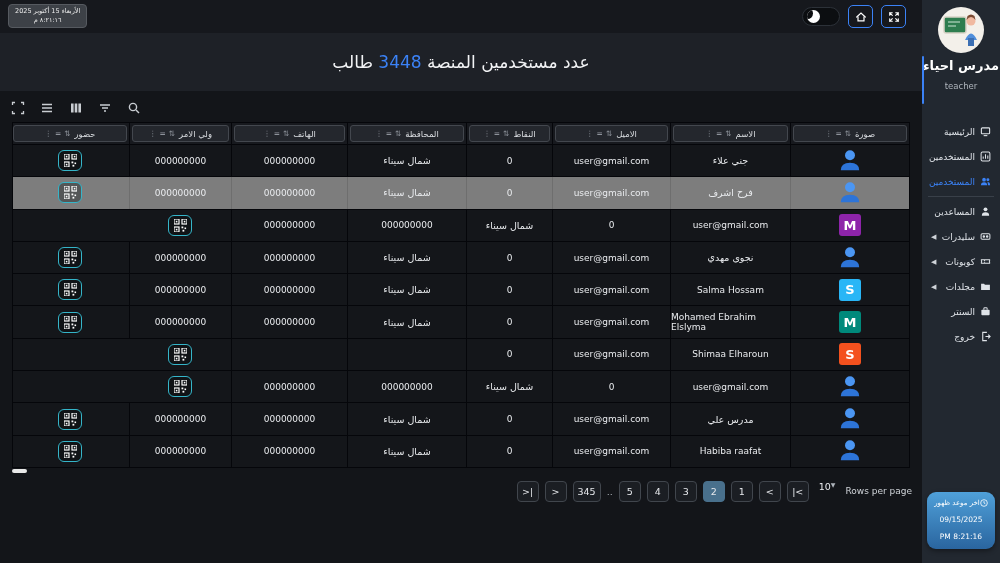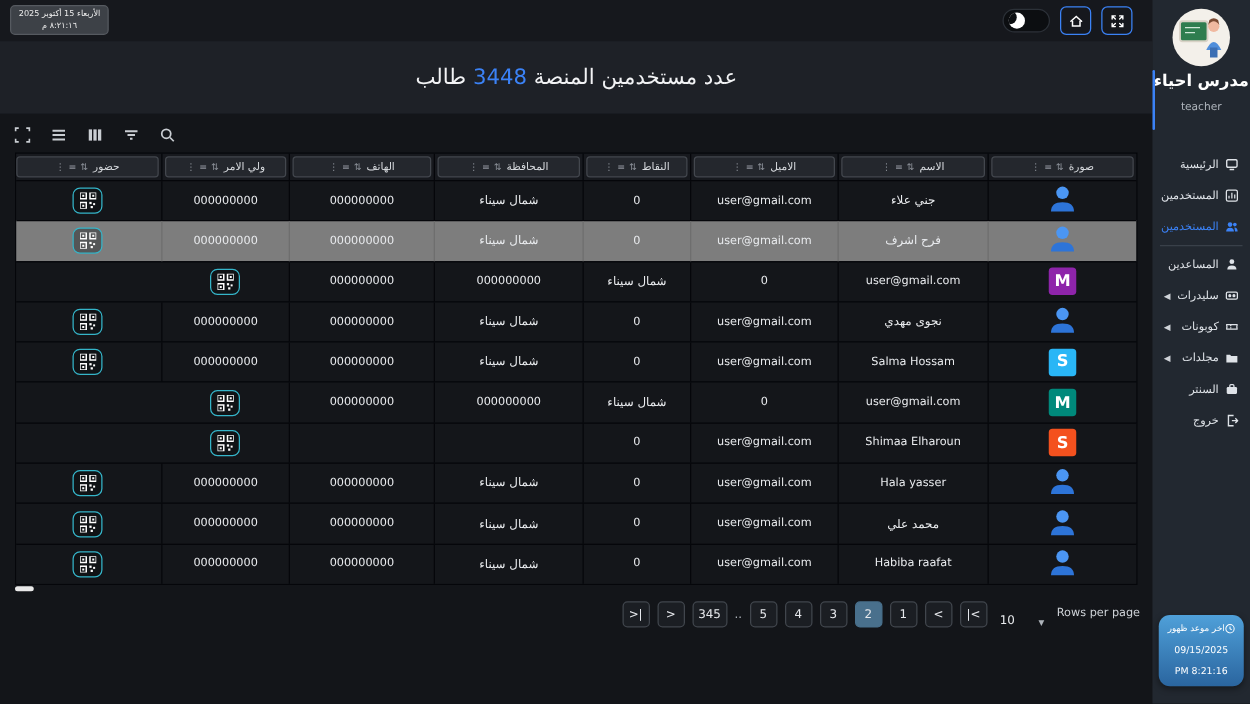--- a/index.html
+++ b/index.html
@@ -63,21 +63,21 @@
   .ltrtxt { direction:ltr; }
   .avatar-person svg { width:26px; height:26px; }
   .avatar-letter { width:22px; height:22px; border-radius:3px; display:flex; align-items:center; justify-content:center; color:#fff; font-size:13px; font-weight:bold; }
   .qr-btn { width:24px; height:21px; border:1px solid #35b5c9; border-radius:6px; background:rgba(10,14,18,.35); display:flex; align-items:center; justify-content:center; cursor:pointer; }
   .qr-btn svg { width:13px; height:13px; }
   .h-scrollbar { position:relative; margin:1px 12px 0; height:4px; }
   .h-scrollbar .thumb { position:absolute; left:0; top:0; width:15px; height:4px; background:#e9e9e9; border-radius:2px; cursor:pointer; }
   
   .pagination { display:flex; align-items:center; justify-content:flex-start; gap:6px; padding:8px 10px 0 0; direction:rtl; }
   .pg-label { font-size:9px; color:#cfd3d8; direction:ltr; }
-  .pg-select { height:21px; display:flex; align-items:flex-end; gap:19px; font-size:9.5px; color:#e9ebee; padding:0 4px; cursor:pointer; direction:ltr; }
+  .pg-select { height:21px; display:flex; align-items:flex-start; gap:0; font-size:9.5px; color:#e9ebee; padding:0 4px; cursor:pointer; direction:ltr; }
   .pg-select .caret { font-size:6px; color:#aeb4bb; }
   .pg-btn { min-width:22px; height:21px; border:1px solid #41464d; border-radius:4px; background:#1b1e23; color:#e6e8ec; font-size:9.5px; display:flex; align-items:center; justify-content:center; padding:0 4px; cursor:pointer; direction:ltr; }
   .pg-btn.active { background:#49708c; border-color:#49708c; }
   .pg-ellipsis { font-size:9.5px; color:#aeb4bb; direction:ltr; }
 </style>
 </head>
 <body>
 
 <div class="sidebar">
   <div class="sidebar-scrollbar"></div>
@@ -486,20 +486,21 @@
                   <rect x="10.5" y="8.5" width="1.6" height="1.6"></rect>
                   <rect x="8.5" y="10.8" width="1.8" height="1.8"></rect>
                 </svg>
               </div>
             </div>
           </div>
           <div class="t-row">
             <div class="cell">
               <span class="avatar-letter" style="background: rgb(0, 137, 123);">M</span>
             </div>
+            <div class="cell ltrtxt">Mohamed Ebrahim Elslyma</div>
             <div class="cell ltrtxt">user@gmail.com</div>
             <div class="cell">0</div>
             <div class="cell arabic">شمال سيناء</div>
             <div class="cell ltrtxt">000000000</div>
             <div class="cell ltrtxt">000000000</div>
             <div class="cell">
               <div class="qr-btn">
                 <svg viewBox="0 0 13 13" fill="#fff">
                   <rect x="0" y="0" width="5" height="5" fill="none" stroke="#fff" stroke-width="1.2"></rect>
                   <rect x="1.8" y="1.8" width="1.6" height="1.6"></rect>
@@ -539,21 +540,20 @@
               </div>
             </div>
           </div>
           <div class="t-row">
             <div class="cell">
               <span class="avatar-person"><svg viewBox="0 0 24 24">
                   <circle cx="12" cy="7.6" r="4.6" fill="#4b96f3"></circle>
                   <path d="M3.5 21.5 q0-7 8.5-7 q8.5 0 8.5 7 z" fill="#2d74d8"></path>
                 </svg></span>
             </div>
-            <div class="cell ltrtxt">Hala yasser</div>
             <div class="cell ltrtxt">user@gmail.com</div>
             <div class="cell">0</div>
             <div class="cell arabic">شمال سيناء</div>
             <div class="cell ltrtxt">000000000</div>
             <div class="cell ltrtxt">000000000</div>
             <div class="cell">
               <div class="qr-btn">
                 <svg viewBox="0 0 13 13" fill="#fff">
                   <rect x="0" y="0" width="5" height="5" fill="none" stroke="#fff" stroke-width="1.2"></rect>
                   <rect x="1.8" y="1.8" width="1.6" height="1.6"></rect>
@@ -568,21 +568,21 @@
               </div>
             </div>
           </div>
           <div class="t-row">
             <div class="cell">
               <span class="avatar-person"><svg viewBox="0 0 24 24">
                   <circle cx="12" cy="7.6" r="4.6" fill="#4b96f3"></circle>
                   <path d="M3.5 21.5 q0-7 8.5-7 q8.5 0 8.5 7 z" fill="#2d74d8"></path>
                 </svg></span>
             </div>
-            <div class="cell arabic">محمد علي</div>
+            <div class="cell arabic">مدرس علي</div>
             <div class="cell ltrtxt">user@gmail.com</div>
             <div class="cell">0</div>
             <div class="cell arabic">شمال سيناء</div>
             <div class="cell ltrtxt">000000000</div>
             <div class="cell ltrtxt">000000000</div>
             <div class="cell">
               <div class="qr-btn">
                 <svg viewBox="0 0 13 13" fill="#fff">
                   <rect x="0" y="0" width="5" height="5" fill="none" stroke="#fff" stroke-width="1.2"></rect>
                   <rect x="1.8" y="1.8" width="1.6" height="1.6"></rect>

